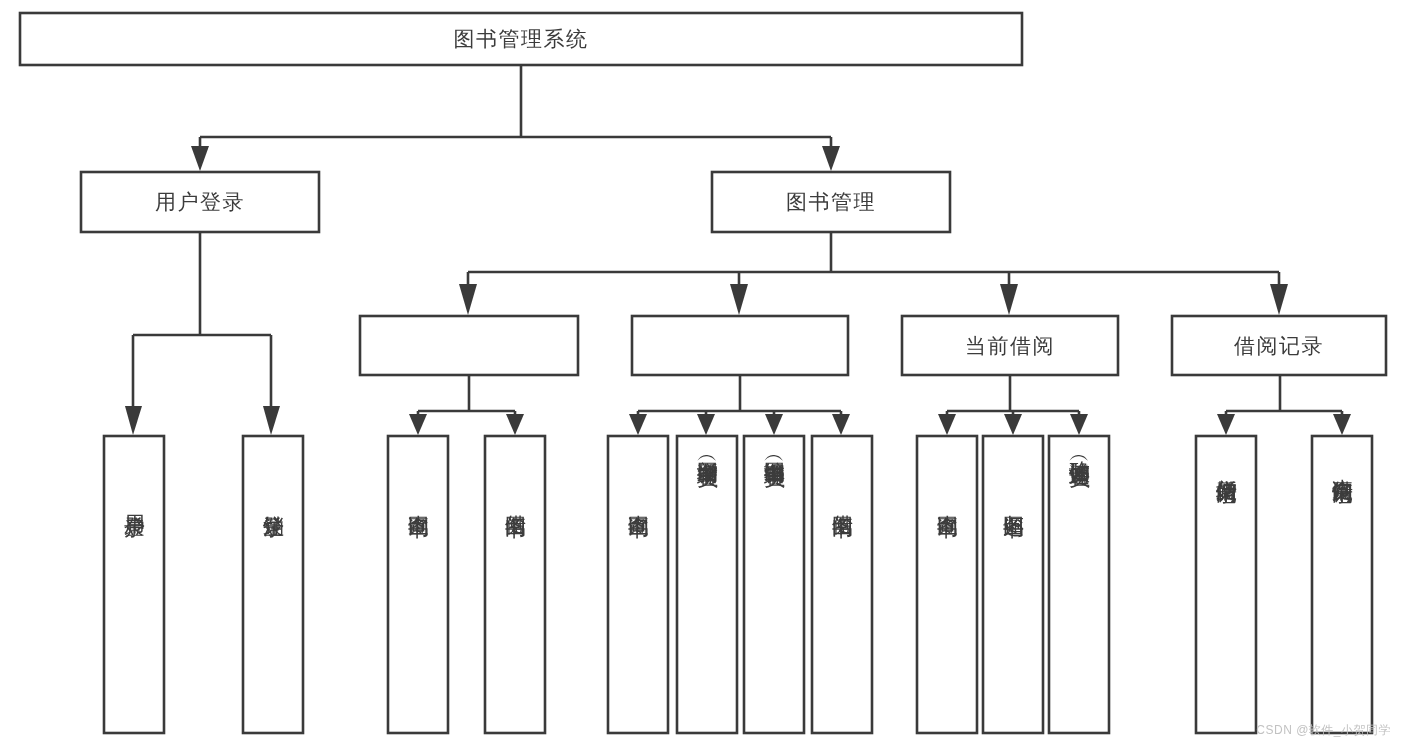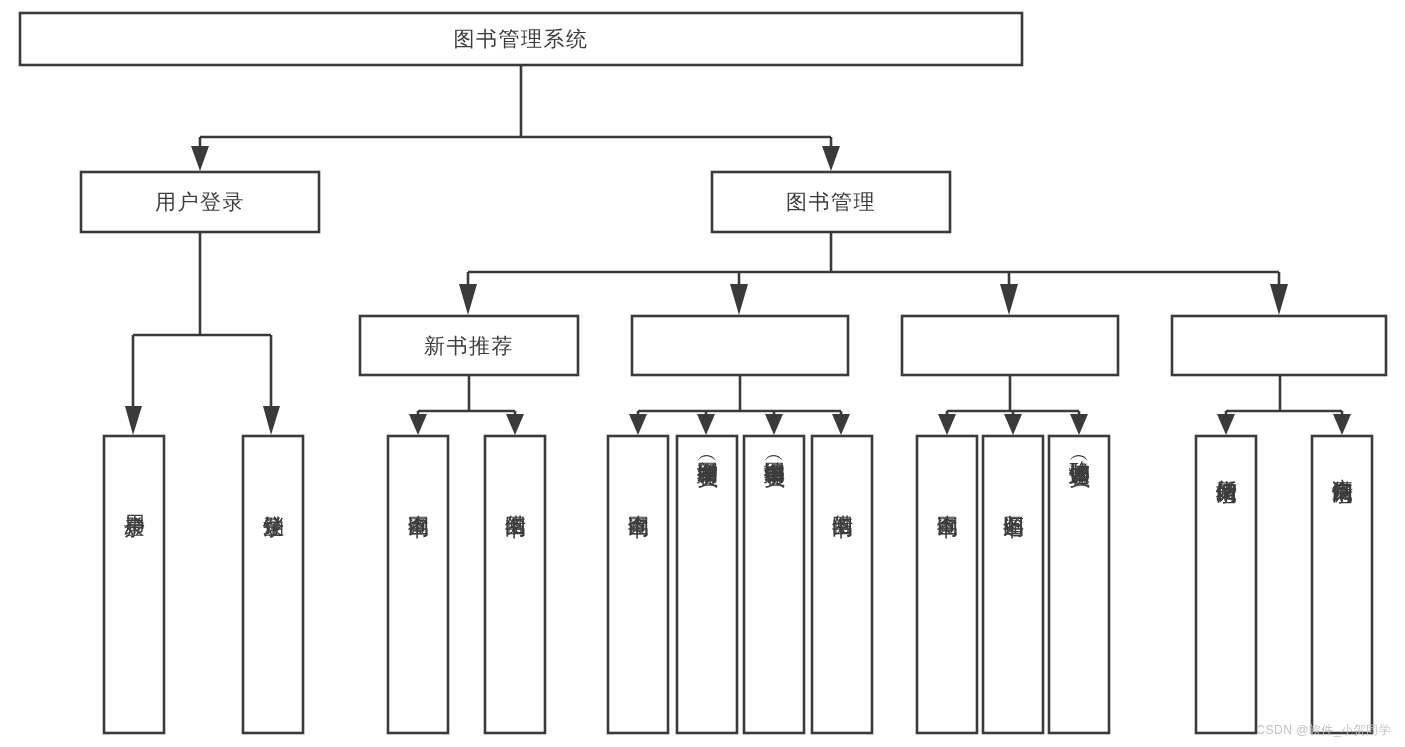--- a/index.html
+++ b/index.html
@@ -181,26 +181,29 @@
   </div>
 
   <div class="hlabel-box" style="left:81px; top:172px; width:238px; height:60px;">
     <span class="hlabel-text">用户登录</span>
   </div>
 
   <div class="hlabel-box" style="left:712px; top:172px; width:238px; height:60px;">
     <span class="hlabel-text">图书管理</span>
   </div>
 
-  <div class="hlabel-box" style="left:360px; top:316px; width:218px; height:59px;">
-    <span class="hlabel-text">新书推荐</span>
-  </div>
-
-
-
+
+
+  <div class="hlabel-box" style="left:902px; top:316px; width:216px; height:59px;">
+    <span class="hlabel-text">当前借阅</span>
+  </div>
+
+  <div class="hlabel-box" style="left:1172px; top:316px; width:214px; height:59px;">
+    <span class="hlabel-text">借阅记录</span>
+  </div>
 
   <div class="vlabel-box" style="left:104px; top:436px; width:60px; height:297px;">
     <span class="vlabel-text" style="margin-top:62px;">用户登录</span>
   </div>
 
   <div class="vlabel-box" style="left:243px; top:436px; width:60px; height:297px;">
     <span class="vlabel-text" style="margin-top:62px;">注销登录</span>
   </div>
 
   <div class="vlabel-box" style="left:388px; top:436px; width:60px; height:297px;">

